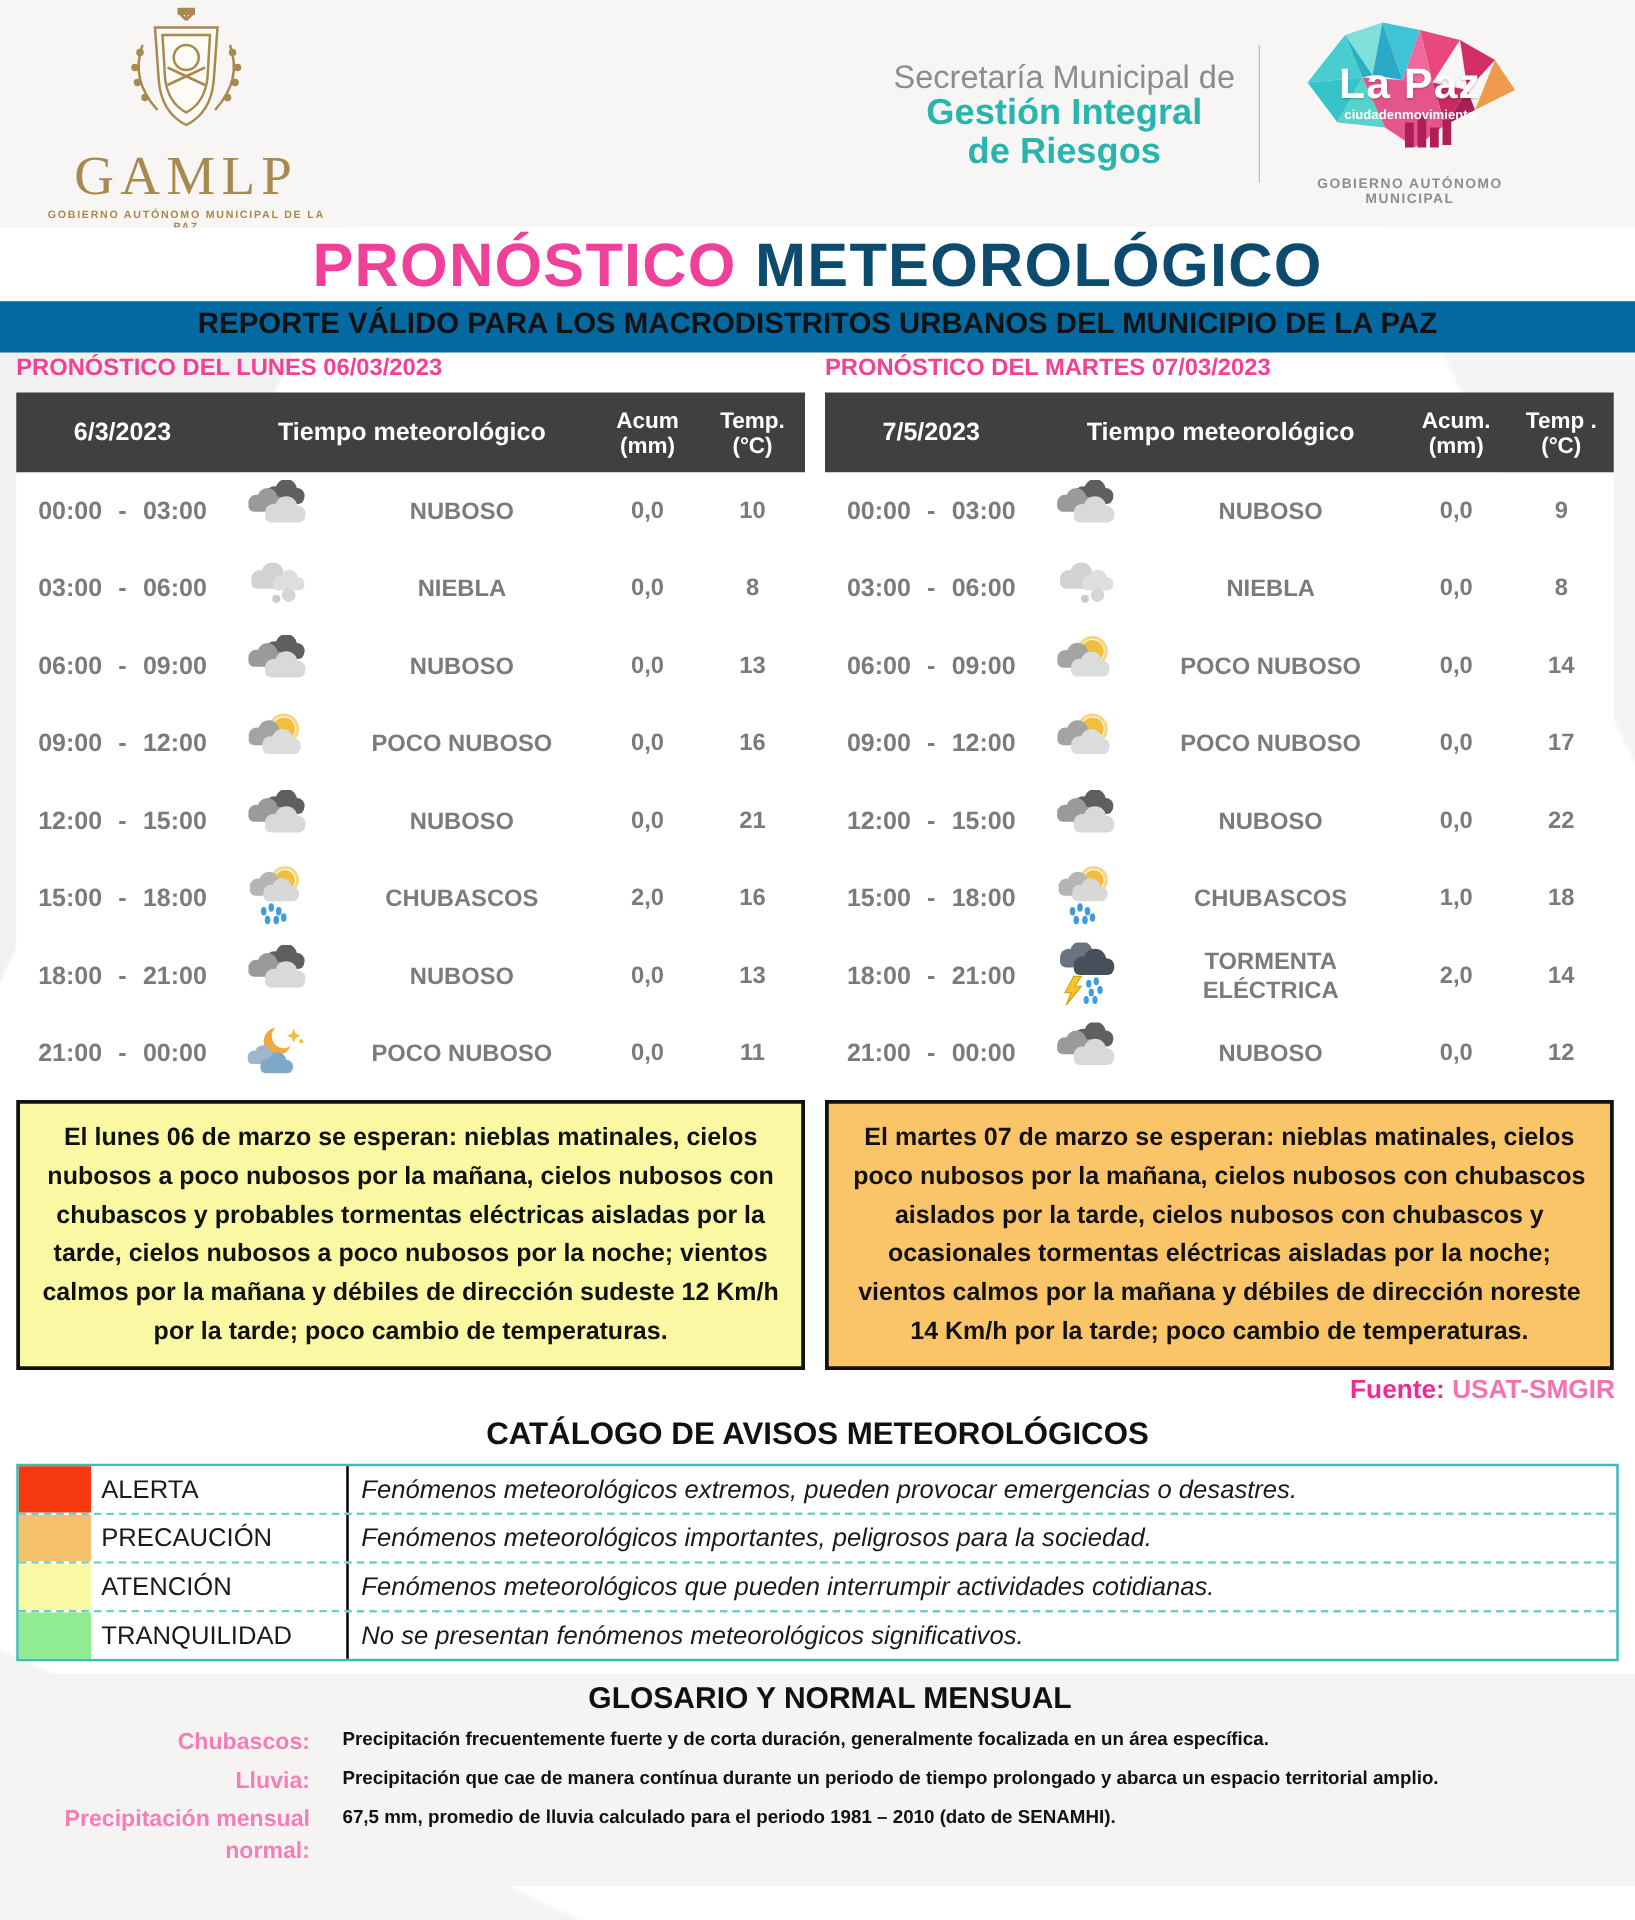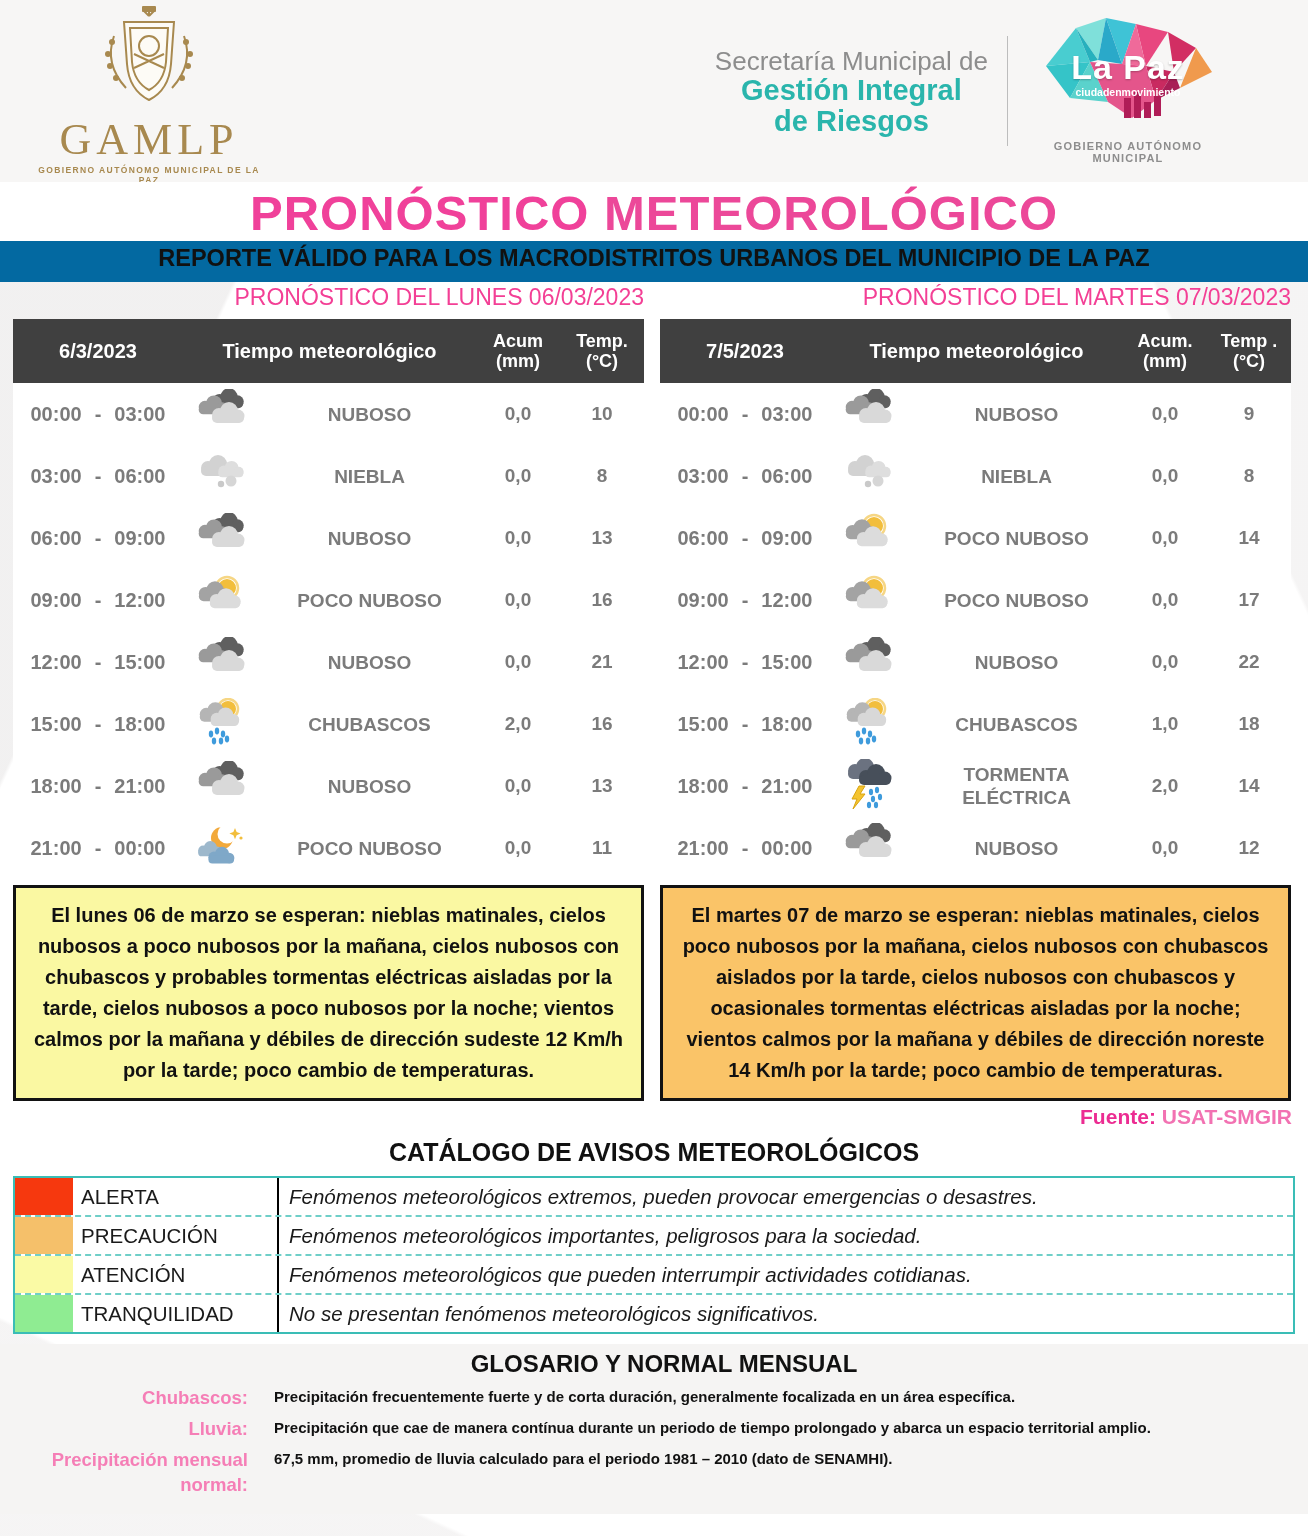--- a/index.html
+++ b/index.html
@@ -36,27 +36,27 @@
   .lapaz-cap{font-size:11px;color:#8d8d8d;font-weight:bold;letter-spacing:1.2px;margin-top:4px;}
   .lapaz-svg{position:relative;}
   .lapaz-text{position:absolute;top:34px;left:0;width:100%;text-align:center;color:#fff;
     font-weight:bold;font-size:34px;text-shadow:0 1px 2px rgba(0,0,0,.25);letter-spacing:1px;}
   .lapaz-sub{position:absolute;top:72px;left:0;width:100%;text-align:center;color:#fff;font-size:10.5px;font-weight:bold;}
 
   
   .titlebar{position:relative;background:#fff;text-align:center;padding:6px 0 2px;}
   .title{font-size:49px;font-weight:800;letter-spacing:1px;line-height:1.05;}
   .title .pink{color:#f0419a;}
-  .title .teal{color:#ec4899;}
+  .title .teal{color:#0c4a6e;}
   .subtitle{font-size:23.5px;font-weight:bold;color:#111;text-align:center;padding:4px 0 10px;background:#0369a1;position:relative;}
 
   
   .cols{display:flex;gap:16px;padding:0 13px;position:relative;}
   .fcol{width:631px;}
-  .day-title{color:#f33f95;font-weight:400;font-size:23px;text-align:right;margin:2px 0 8px;}
+  .day-title{color:#f33f95;font-weight:700;font-size:19px;text-align:left;margin:2px 0 8px;}
   .thead{display:flex;align-items:center;background:#404040;color:#fff;font-weight:bold;height:64px;}
   .th-date{width:170px;text-align:center;font-size:20px;}
   .th-weather{flex:1;text-align:center;font-size:20px;}
   .th-two{width:84px;text-align:center;font-size:18px;line-height:1.15;}
   .rows{background:#fff;}
   .wrow{display:flex;align-items:center;min-height:62px;color:#7b7b7b;}
   .c-time{width:170px;display:flex;justify-content:center;gap:13px;font-size:20px;font-weight:bold;}
   .c-icon{width:80px;display:flex;justify-content:center;align-items:center;}
   .c-cond{flex:1;text-align:center;font-size:19px;font-weight:bold;line-height:1.25;padding:0 4px;}
   .c-num{width:84px;text-align:center;font-size:19px;font-weight:bold;}

